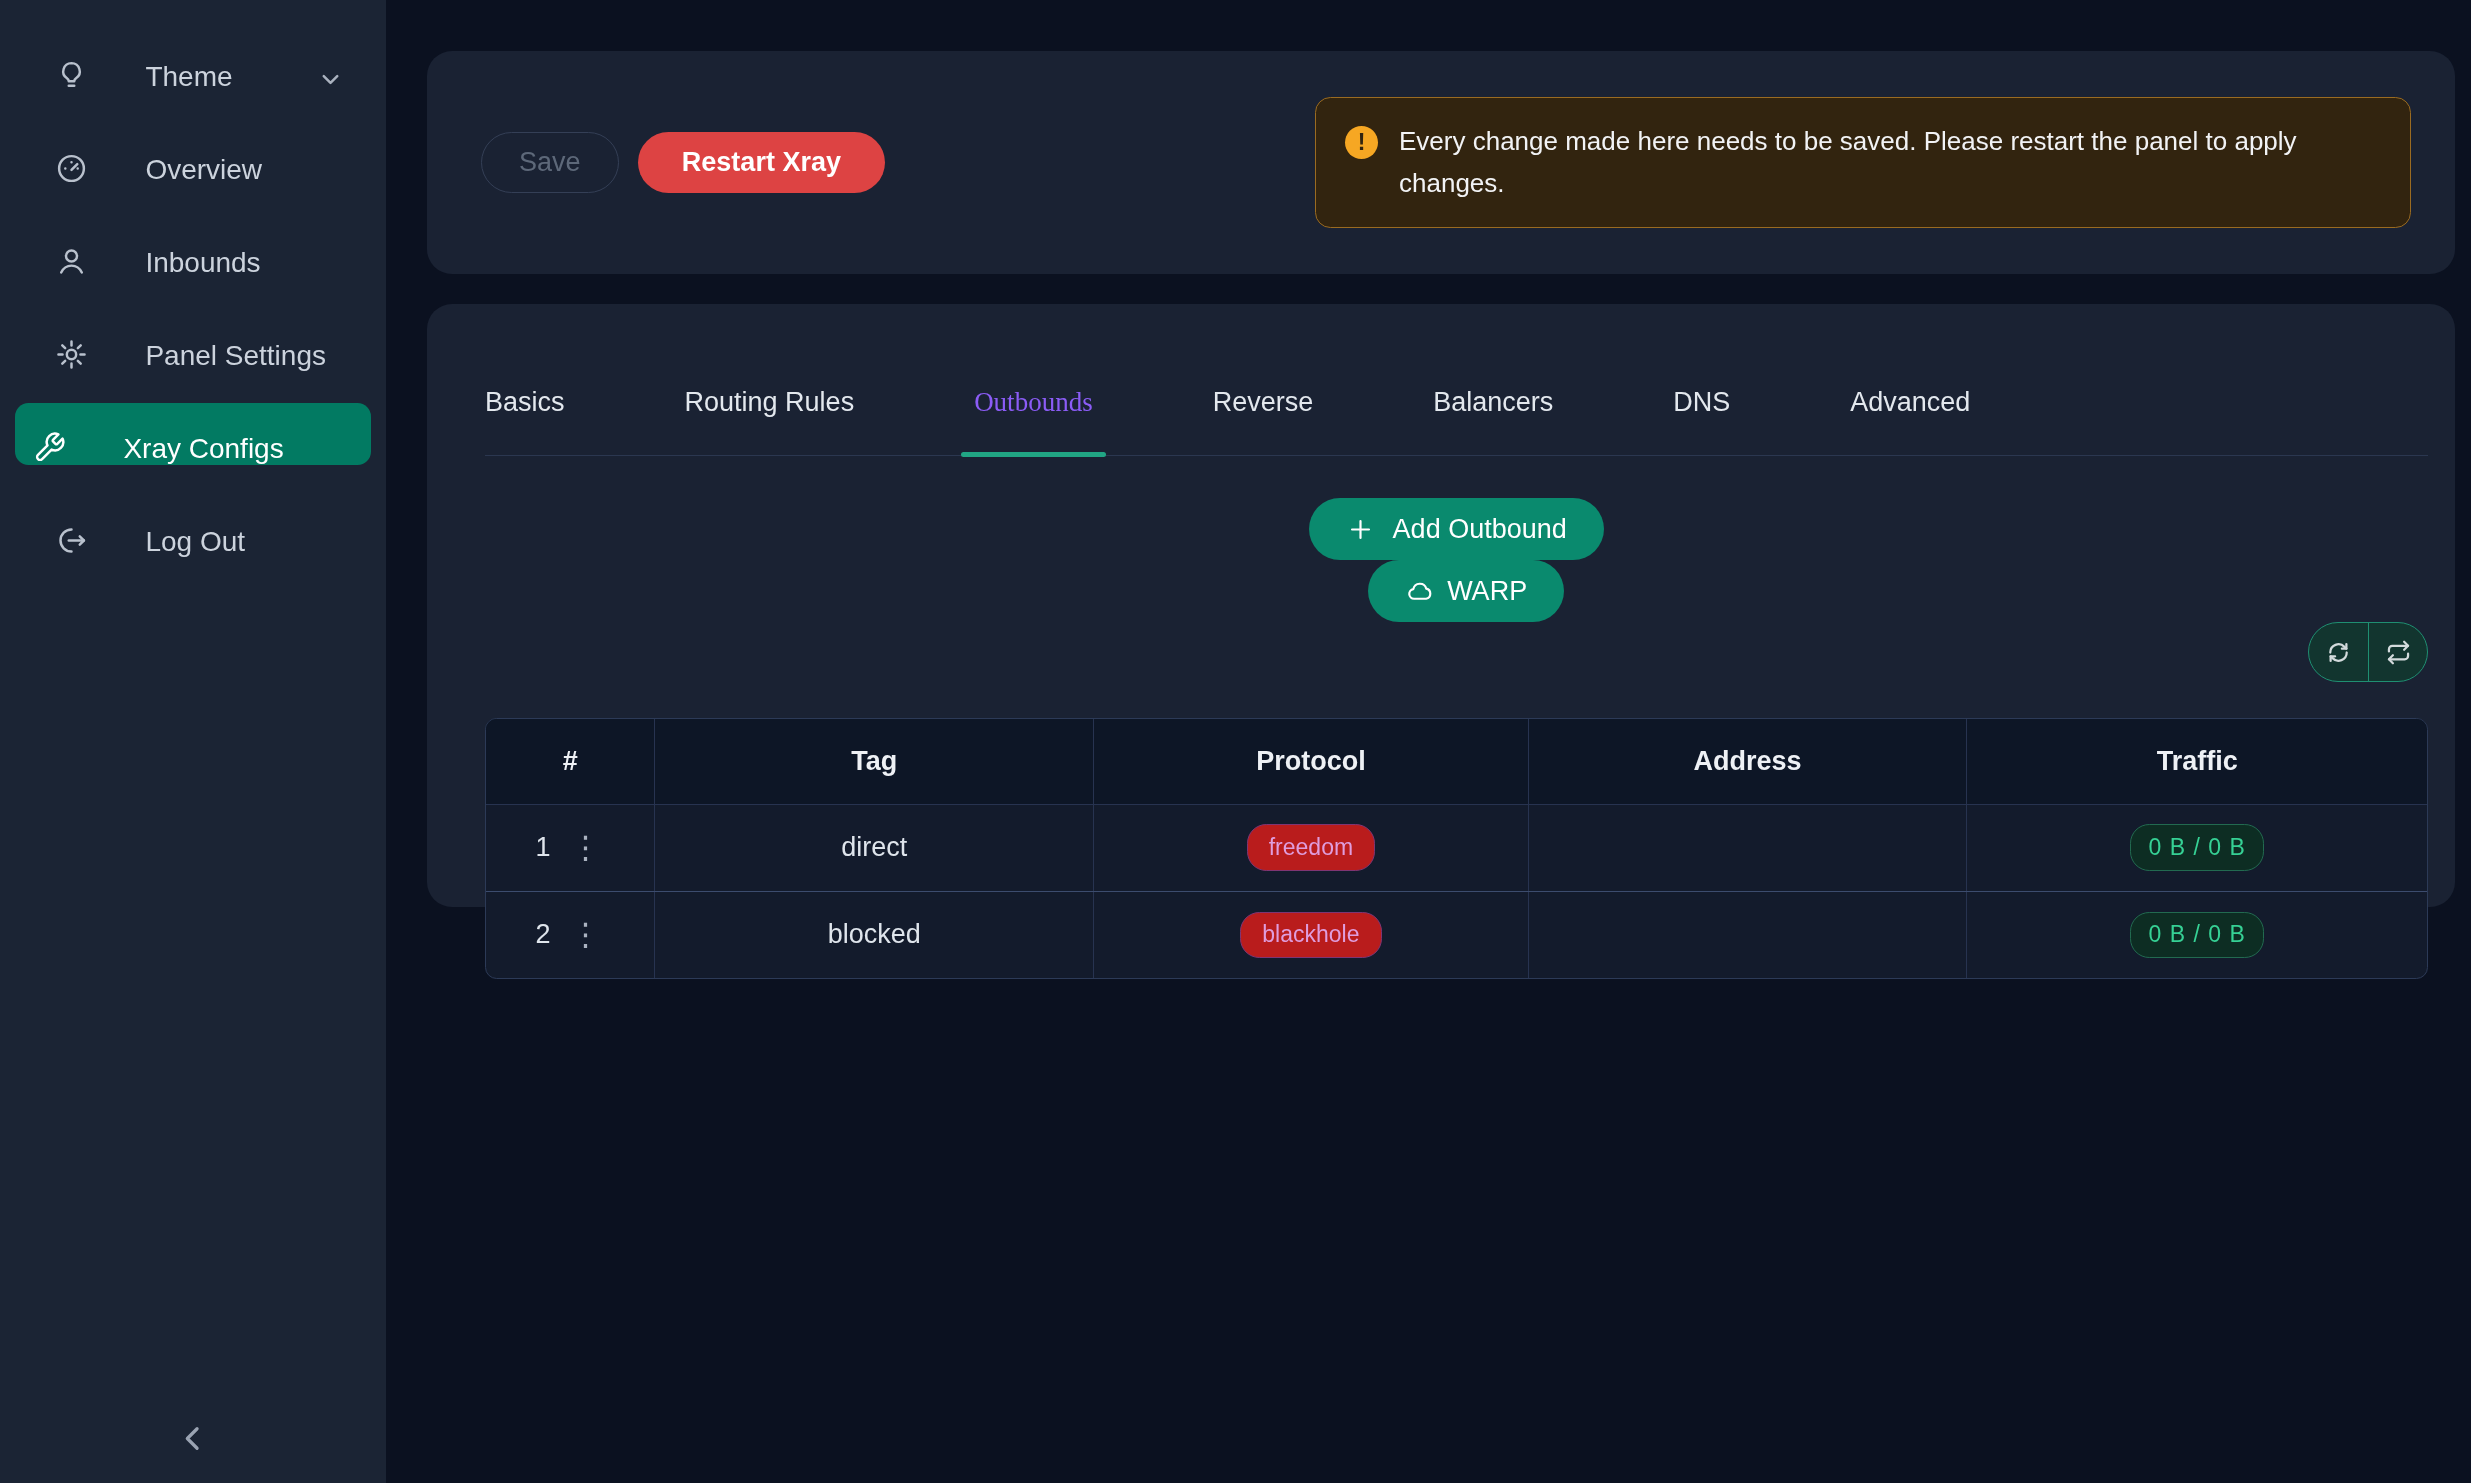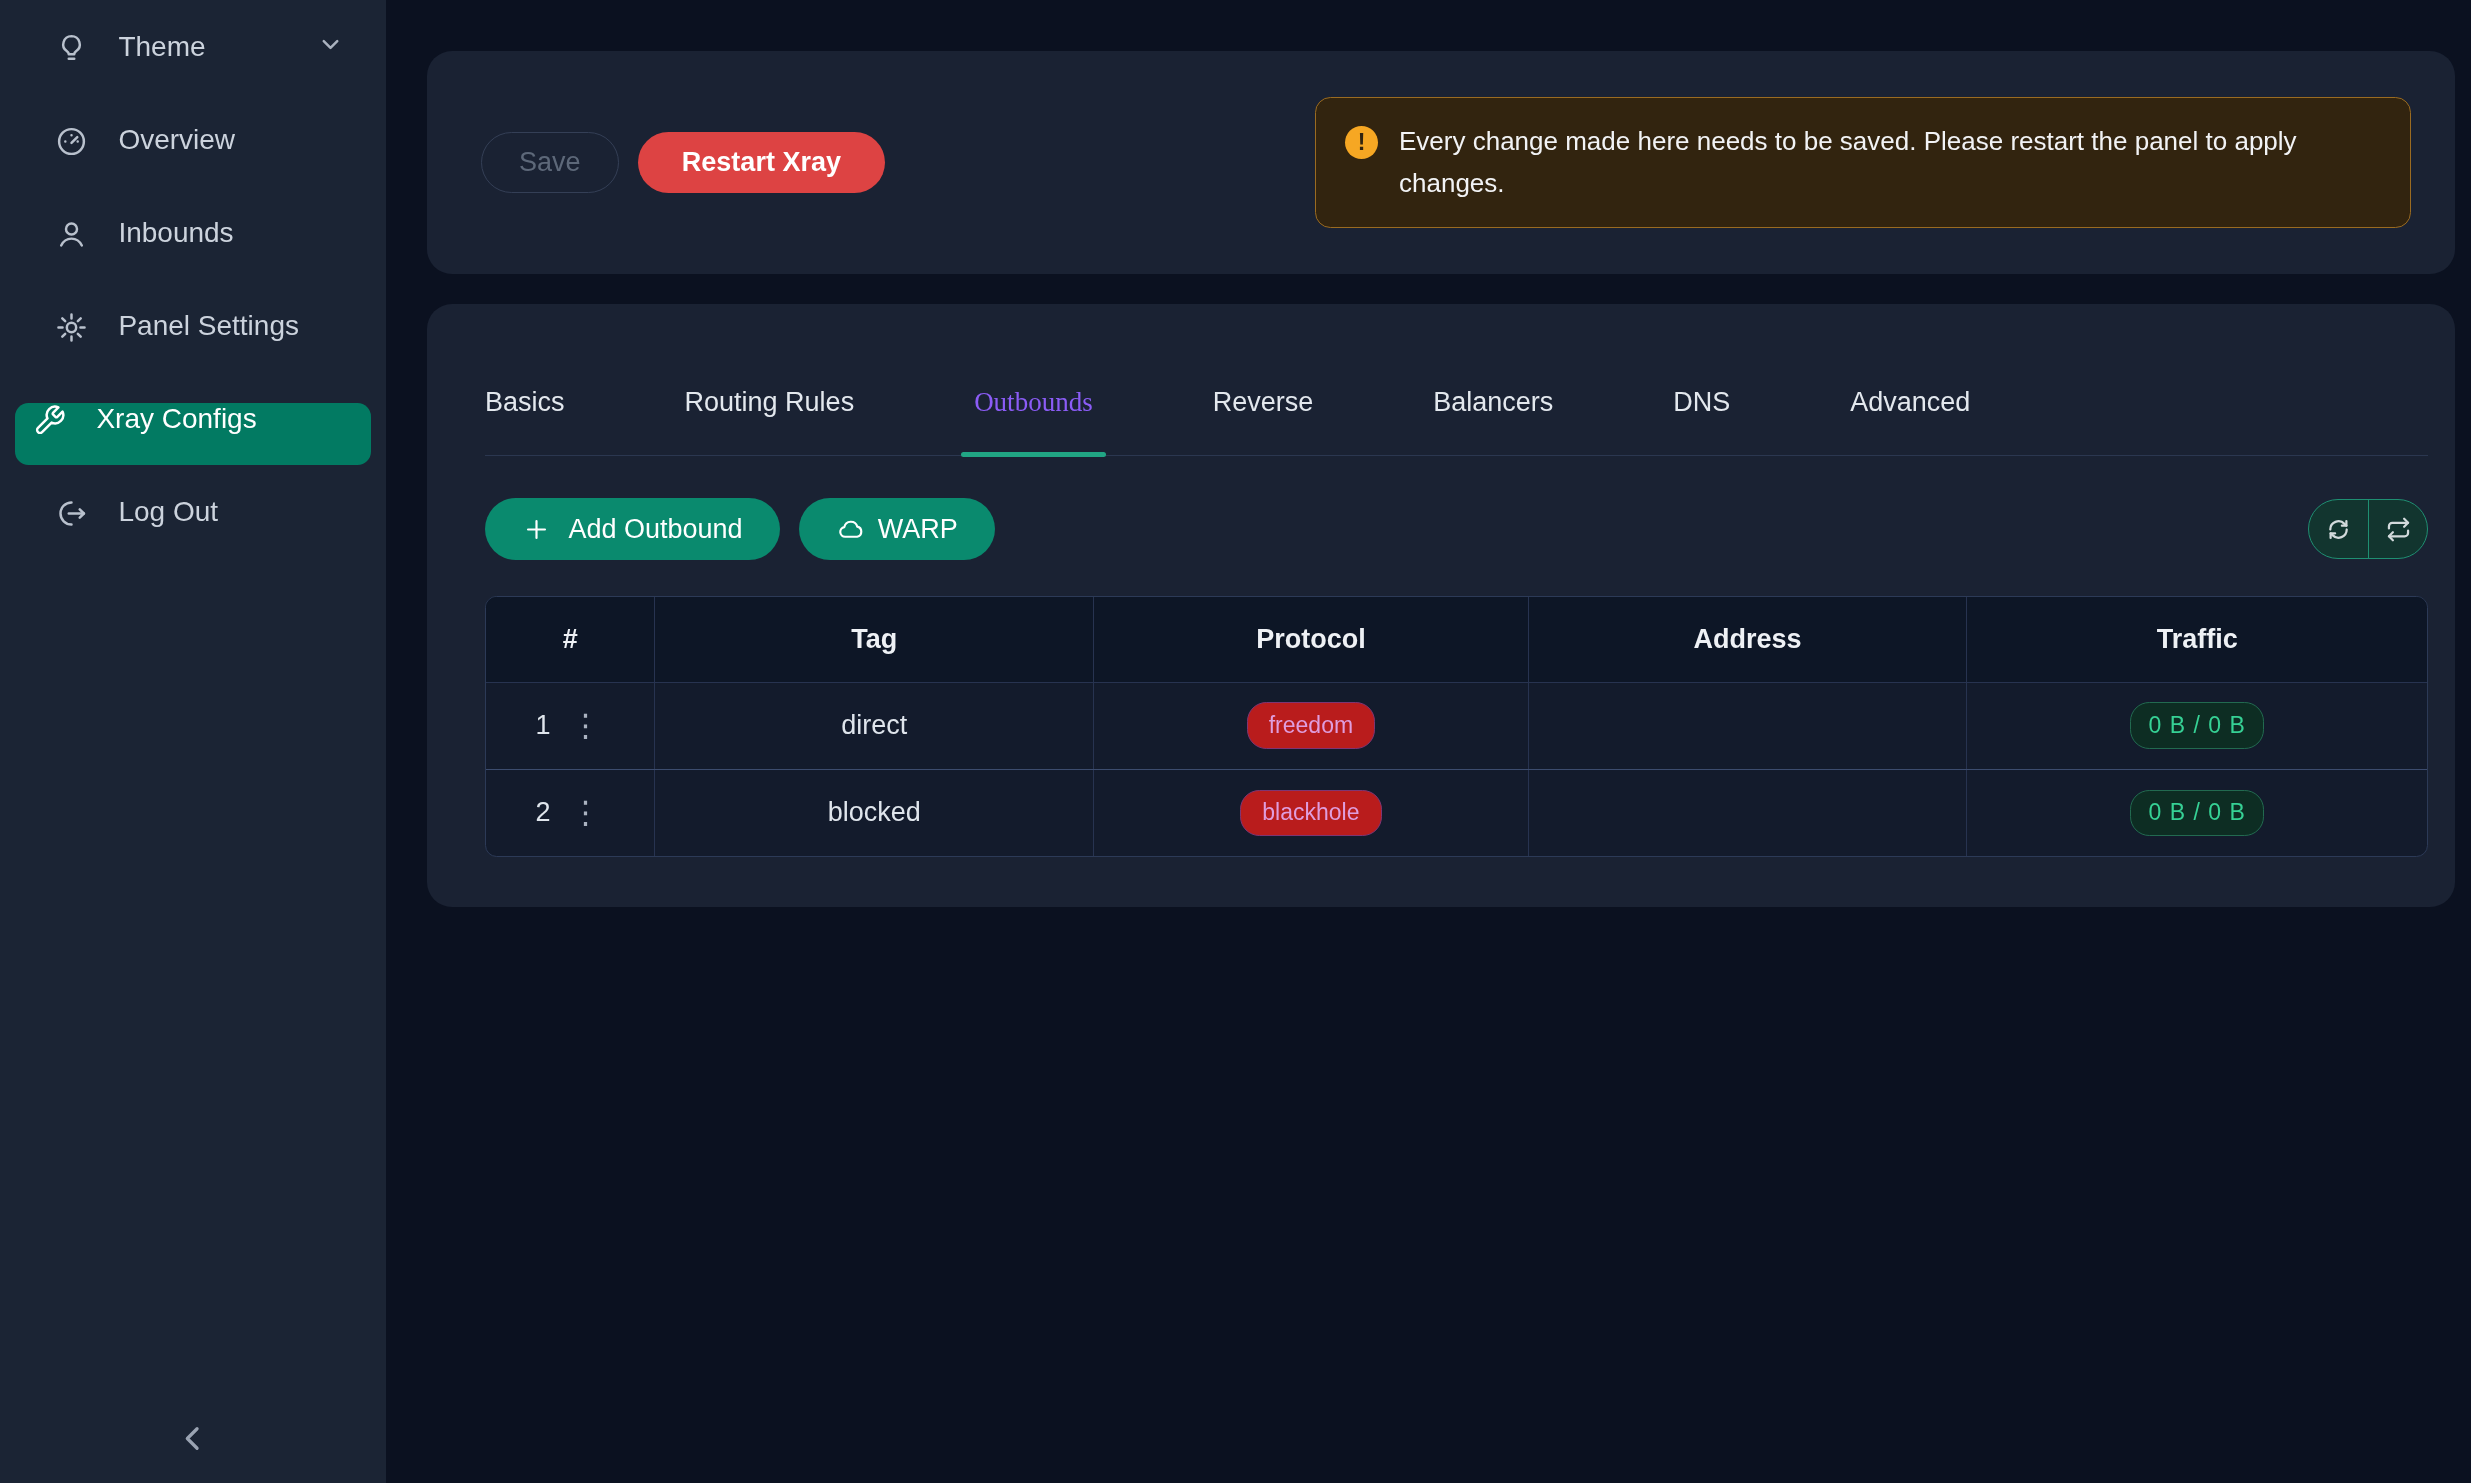--- a/index.html
+++ b/index.html
@@ -10,23 +10,23 @@
     color: #e8ecf2;
   }
   .app { display: flex; width: 2472px; height: 1483px; }
 
   
   .sidebar {
     width: 386px; flex-shrink: 0; height: 100%;
     background: #1b2434; position: relative; padding-top: 31px;
   }
   .side-item {
-    display: flex; align-items: flex-start; height: 62px;
+    display: flex; align-items: flex-end; height: 62px;
     margin: 0 15.4px 31px 15.4px; padding: 0 27px 0 39px;
-    border-radius: 13.5px; color: #ccd3dd; font-size: 28px; cursor: pointer;
+    border-radius: 13.5px; color: #ccd3dd; font-size: 28px; cursor: pointer; gap: 27px;
   }
   .side-item .s-icon { width: 35px; height: 35px; margin-right: 29px; display: flex; align-items: center; justify-content: center; color: #b9c1cd; }
   .side-item .s-icon svg { width: 33px; height: 33px; }
   .side-item.active { background: #027a62; color: #ffffff; padding-left: 17px; }
   .side-item.active .s-icon { color: #ffffff; }
   .side-chev { margin-left: auto; color: #aab2bf; display: flex; }
   .side-chev svg { width: 27px; height: 27px; }
   .collapse-btn {
     position: absolute; bottom: 25px; left: 50%; transform: translateX(-50%);
     background: none; border: none; color: #9aa3b2; cursor: pointer; display: flex;
@@ -73,21 +73,21 @@
   .tab {
     font-size: 27px; color: #e3e8ee; cursor: pointer;
     padding-bottom: 37px; margin-right: 120px; position: relative; white-space: nowrap;
   }
   .tab.active { color: #8b5cf6; font-family: Liberation Serif, serif; }
   .tab.active::after {
     content: ""; position: absolute; left: -13.5px; right: -13.5px; bottom: -1.9px;
     height: 4.8px; background: #21a584; border-radius: 2.9px;
   }
 
-  .actions-row { display: flex; align-items: center; margin-top: 42px; }
+  .actions-row { display: flex; align-items: center; margin-top: 42px; flex-direction: column; }
   .btn-green {
     height: 62px; border-radius: 31px; border: none;
     background: #0a8a6e; color: #ffffff; font-size: 27px;
     display: inline-flex; align-items: center; gap: 17.4px; padding: 0 37px;
   }
   .btn-green + .btn-green { margin-left: 19.3px; gap: 13px; }
   .btn-green svg { width: 29px; height: 29px; }
   .icon-group {
     margin-left: auto; display: flex; align-items: stretch;
     border: 1.9px solid #1f8f72; border-radius: 31px; overflow: hidden;

